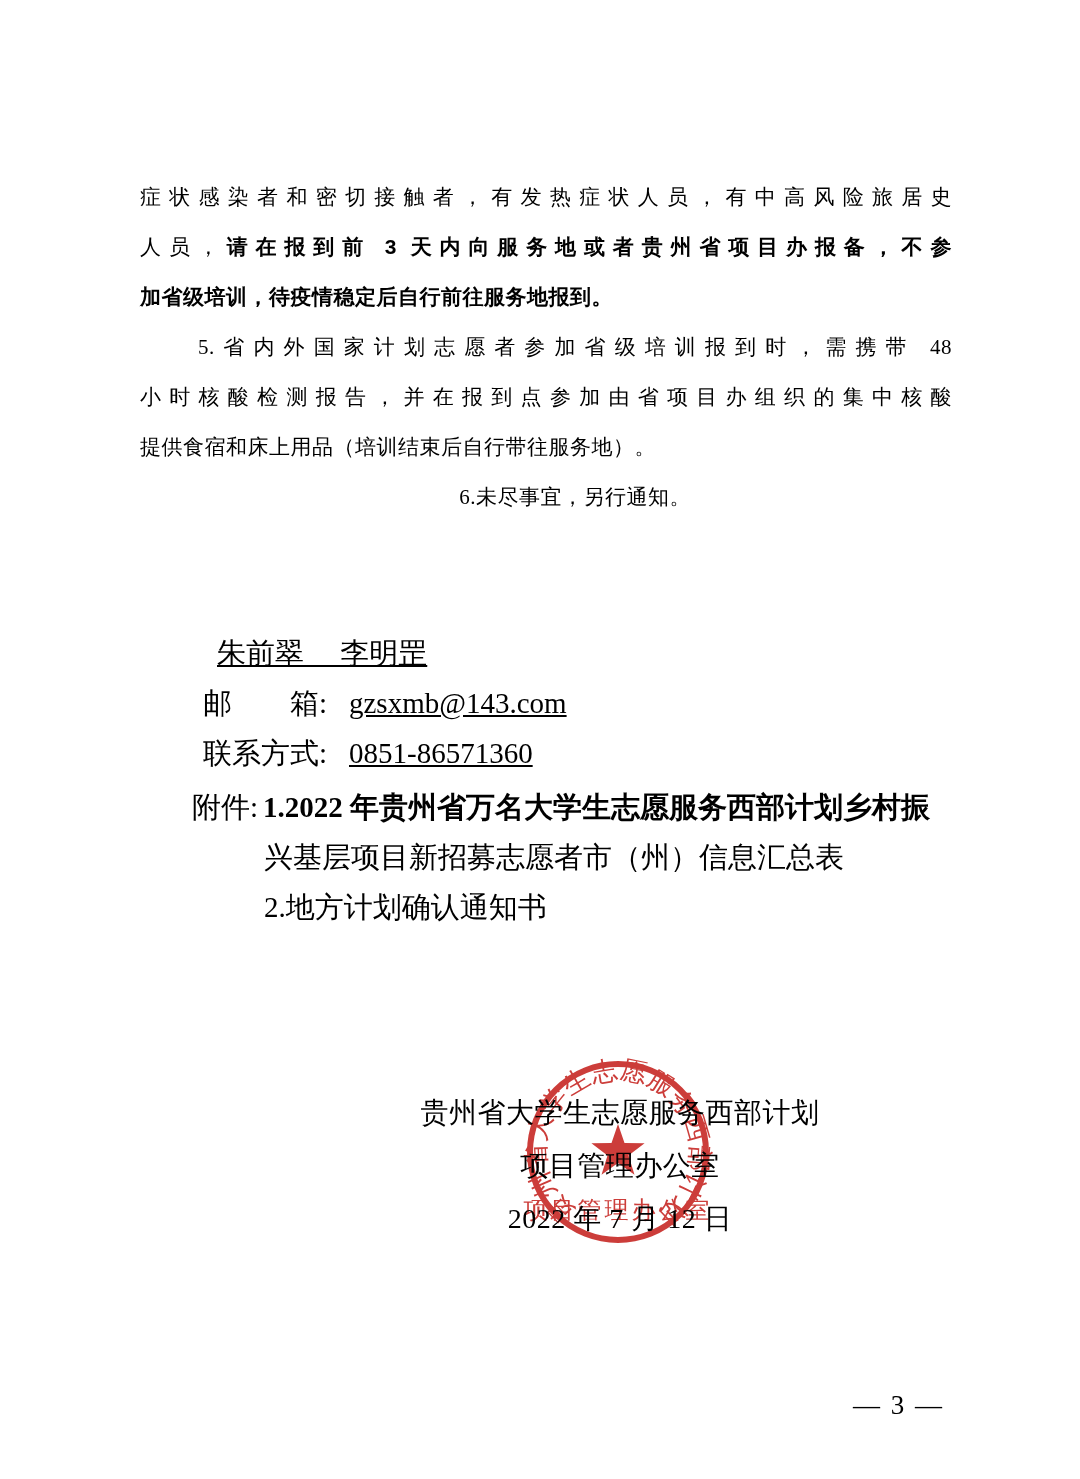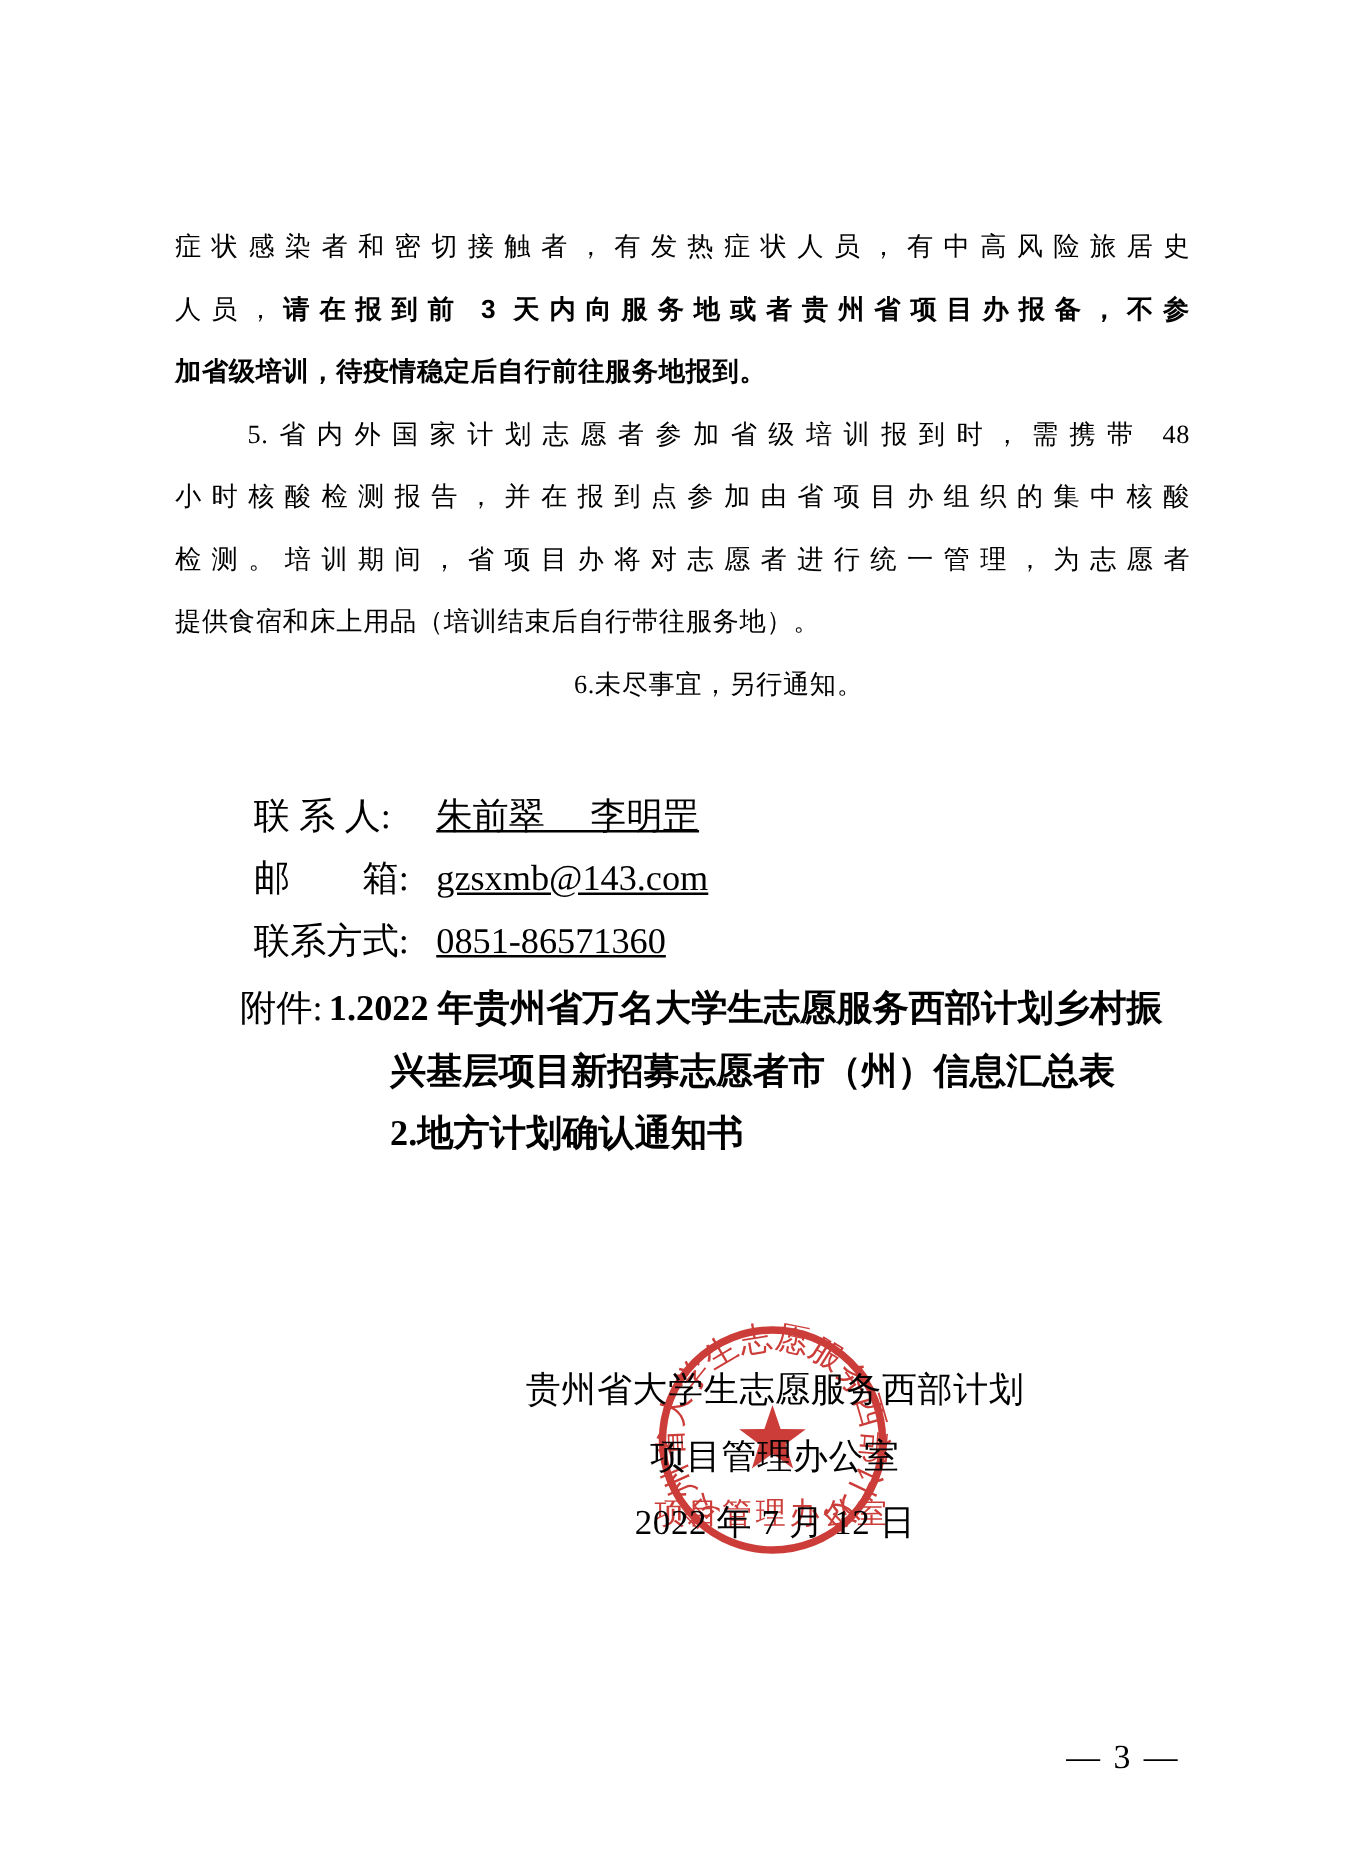--- a/index.html
+++ b/index.html
@@ -40,21 +40,21 @@
 
   
   .attach {
     position: absolute;
     left: 192px; top: 782px;
     font-size: 29px; line-height: 50px;
   }
   .attach-row1 { display: flex; height: 50px; }
   .attach-label { white-space: pre; }
   .attach-first { margin-left: 5px; white-space: pre; font-weight: bold; }
-  .attach-cont { margin-left: 120px; height: 50px; white-space: pre; font-weight: bold; }
+  .attach-cont { margin-left: 72px; height: 50px; white-space: pre; }
 
   
   .signature {
     position: absolute;
     left: 415px; top: 1086px; width: 410px;
     text-align: center;
     font-size: 28px; line-height: 53px;
     letter-spacing: 0.5px;
   }
   .signature div { height: 53px; }
@@ -82,28 +82,26 @@
 <body>
 
 <div class="page">
 
   <div class="body-text">
     <div class="line j"><span>症状感染者和密切接触者，有发热症状人员，有中高风险旅居史</span></div>
     <div class="line j"><span>人员，</span><span class="b">请在报到前 3 天内向服务地或者贵州省项目办报备，不参</span></div>
     <div class="line"><span class="b">加省级培训，待疫情稳定后自行前往服务地报到。</span></div>
     <div class="line j ind"><span>5.省内外国家计划志愿者参加省级培训报到时，需携带 48</span></div>
     <div class="line j"><span>小时核酸检测报告，并在报到点参加由省项目办组织的集中核酸</span></div>
-    <div class="line j"><span>检测。培训期间，省项目办将对志愿者进行统一管理，为志愿者</span></div>
     <div class="line"><span>提供食宿和床上用品（培训结束后自行带往服务地）。</span></div>
     <div class="line ind"><span>6.未尽事宜，另行通知。</span></div>
   </div>
 
   <div class="contact">
     <div class="contact-row">
-      <span class="contact-label">联 系 人:</span>
       <span class="contact-value">朱前翠　 李明罡</span>
     </div>
     <div class="contact-row">
       <span class="contact-label">邮　　箱:</span>
       <span class="contact-value">gzsxmb@143.com</span>
     </div>
     <div class="contact-row">
       <span class="contact-label">联系方式:</span>
       <span class="contact-value">0851-86571360</span>
     </div>

